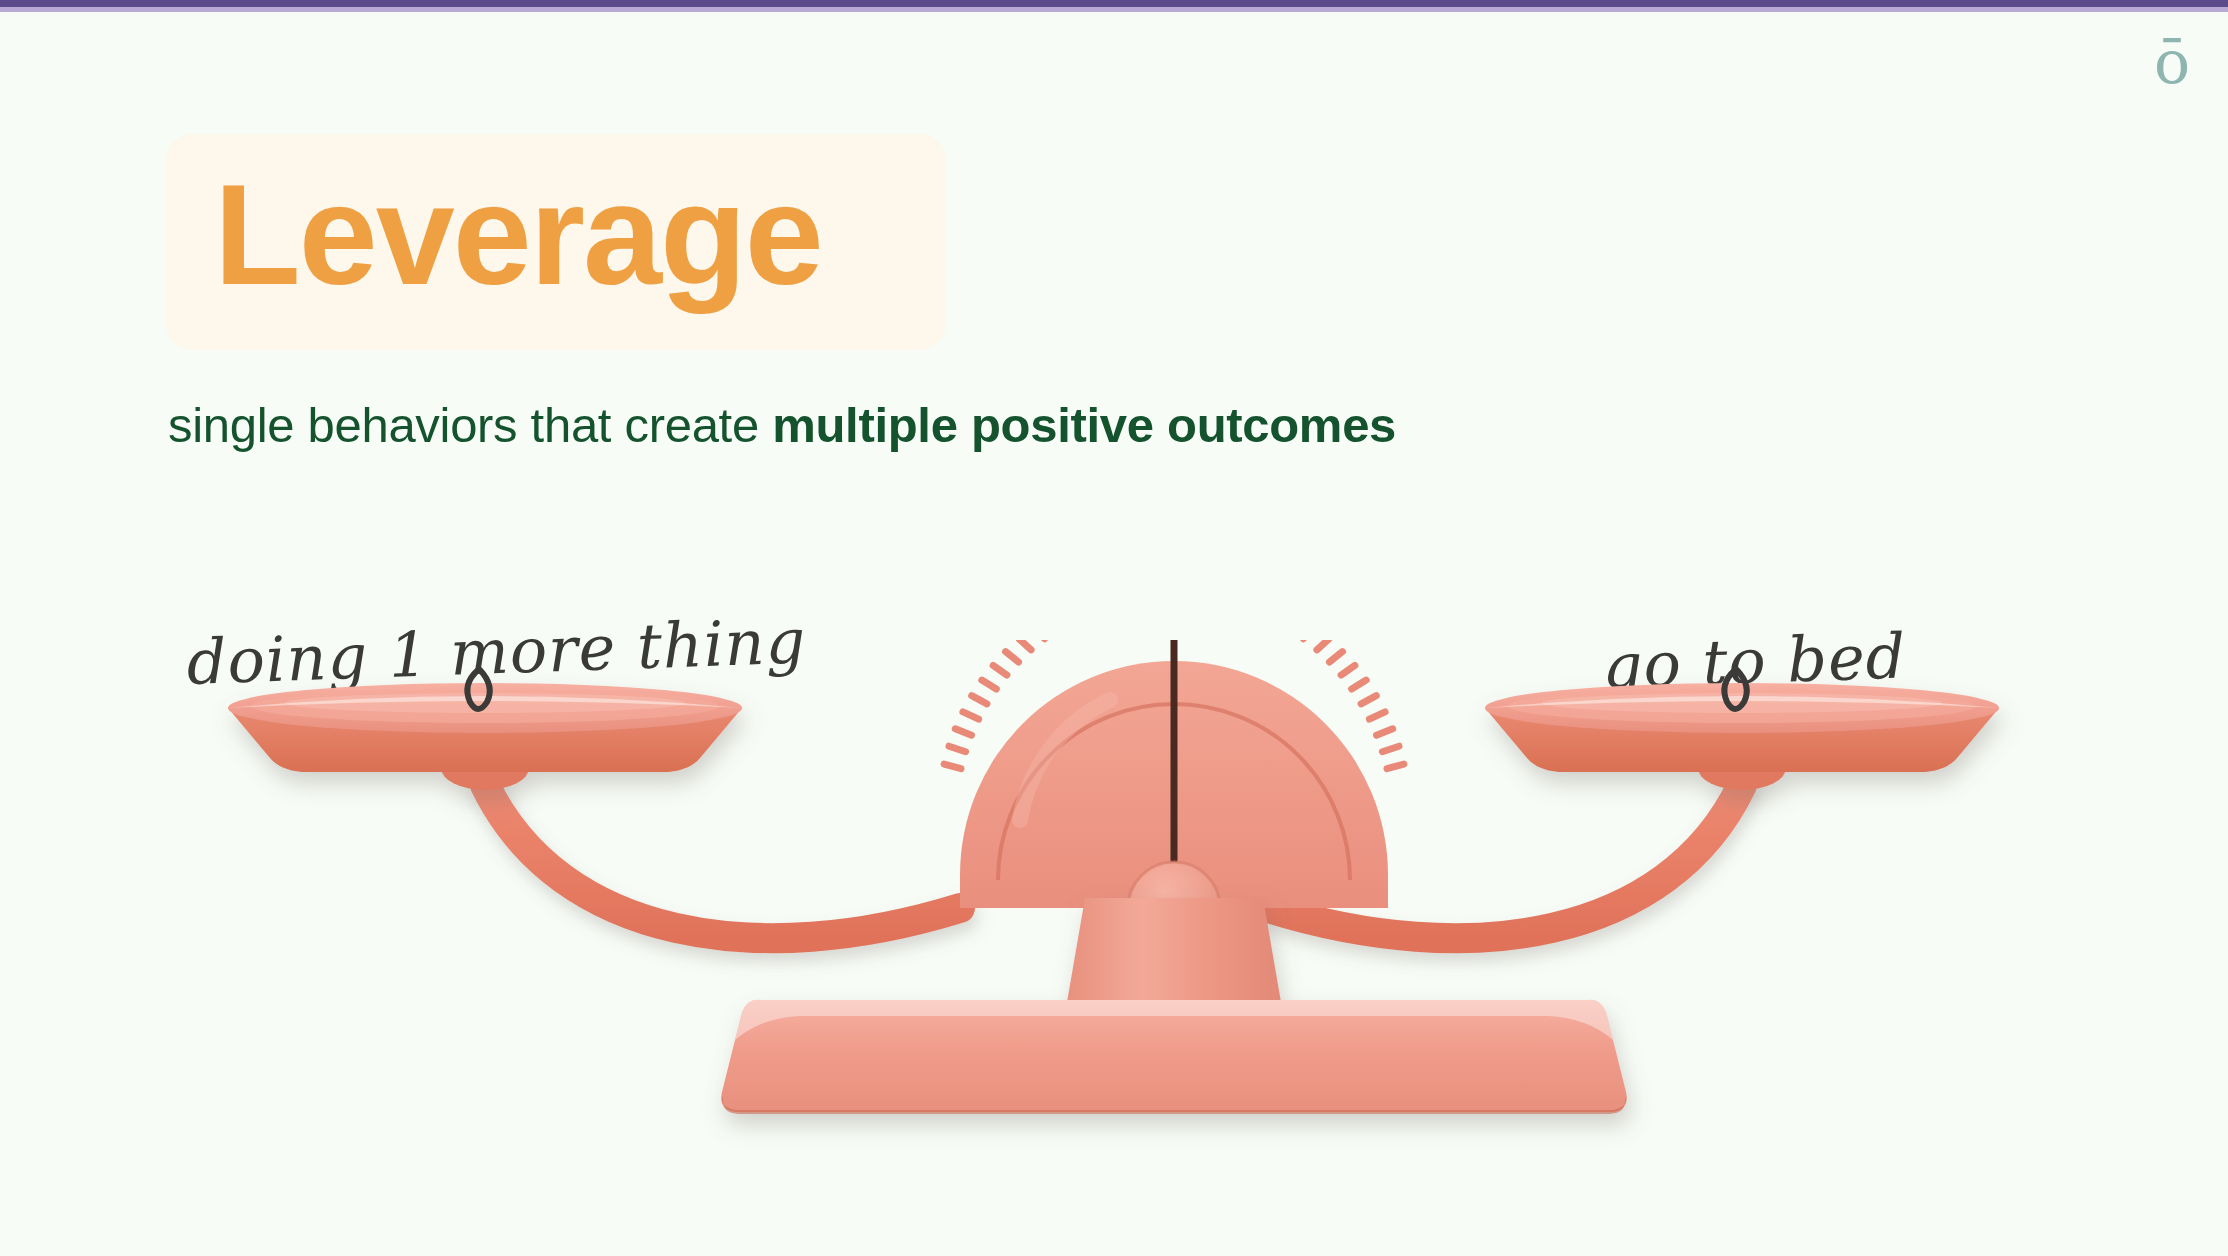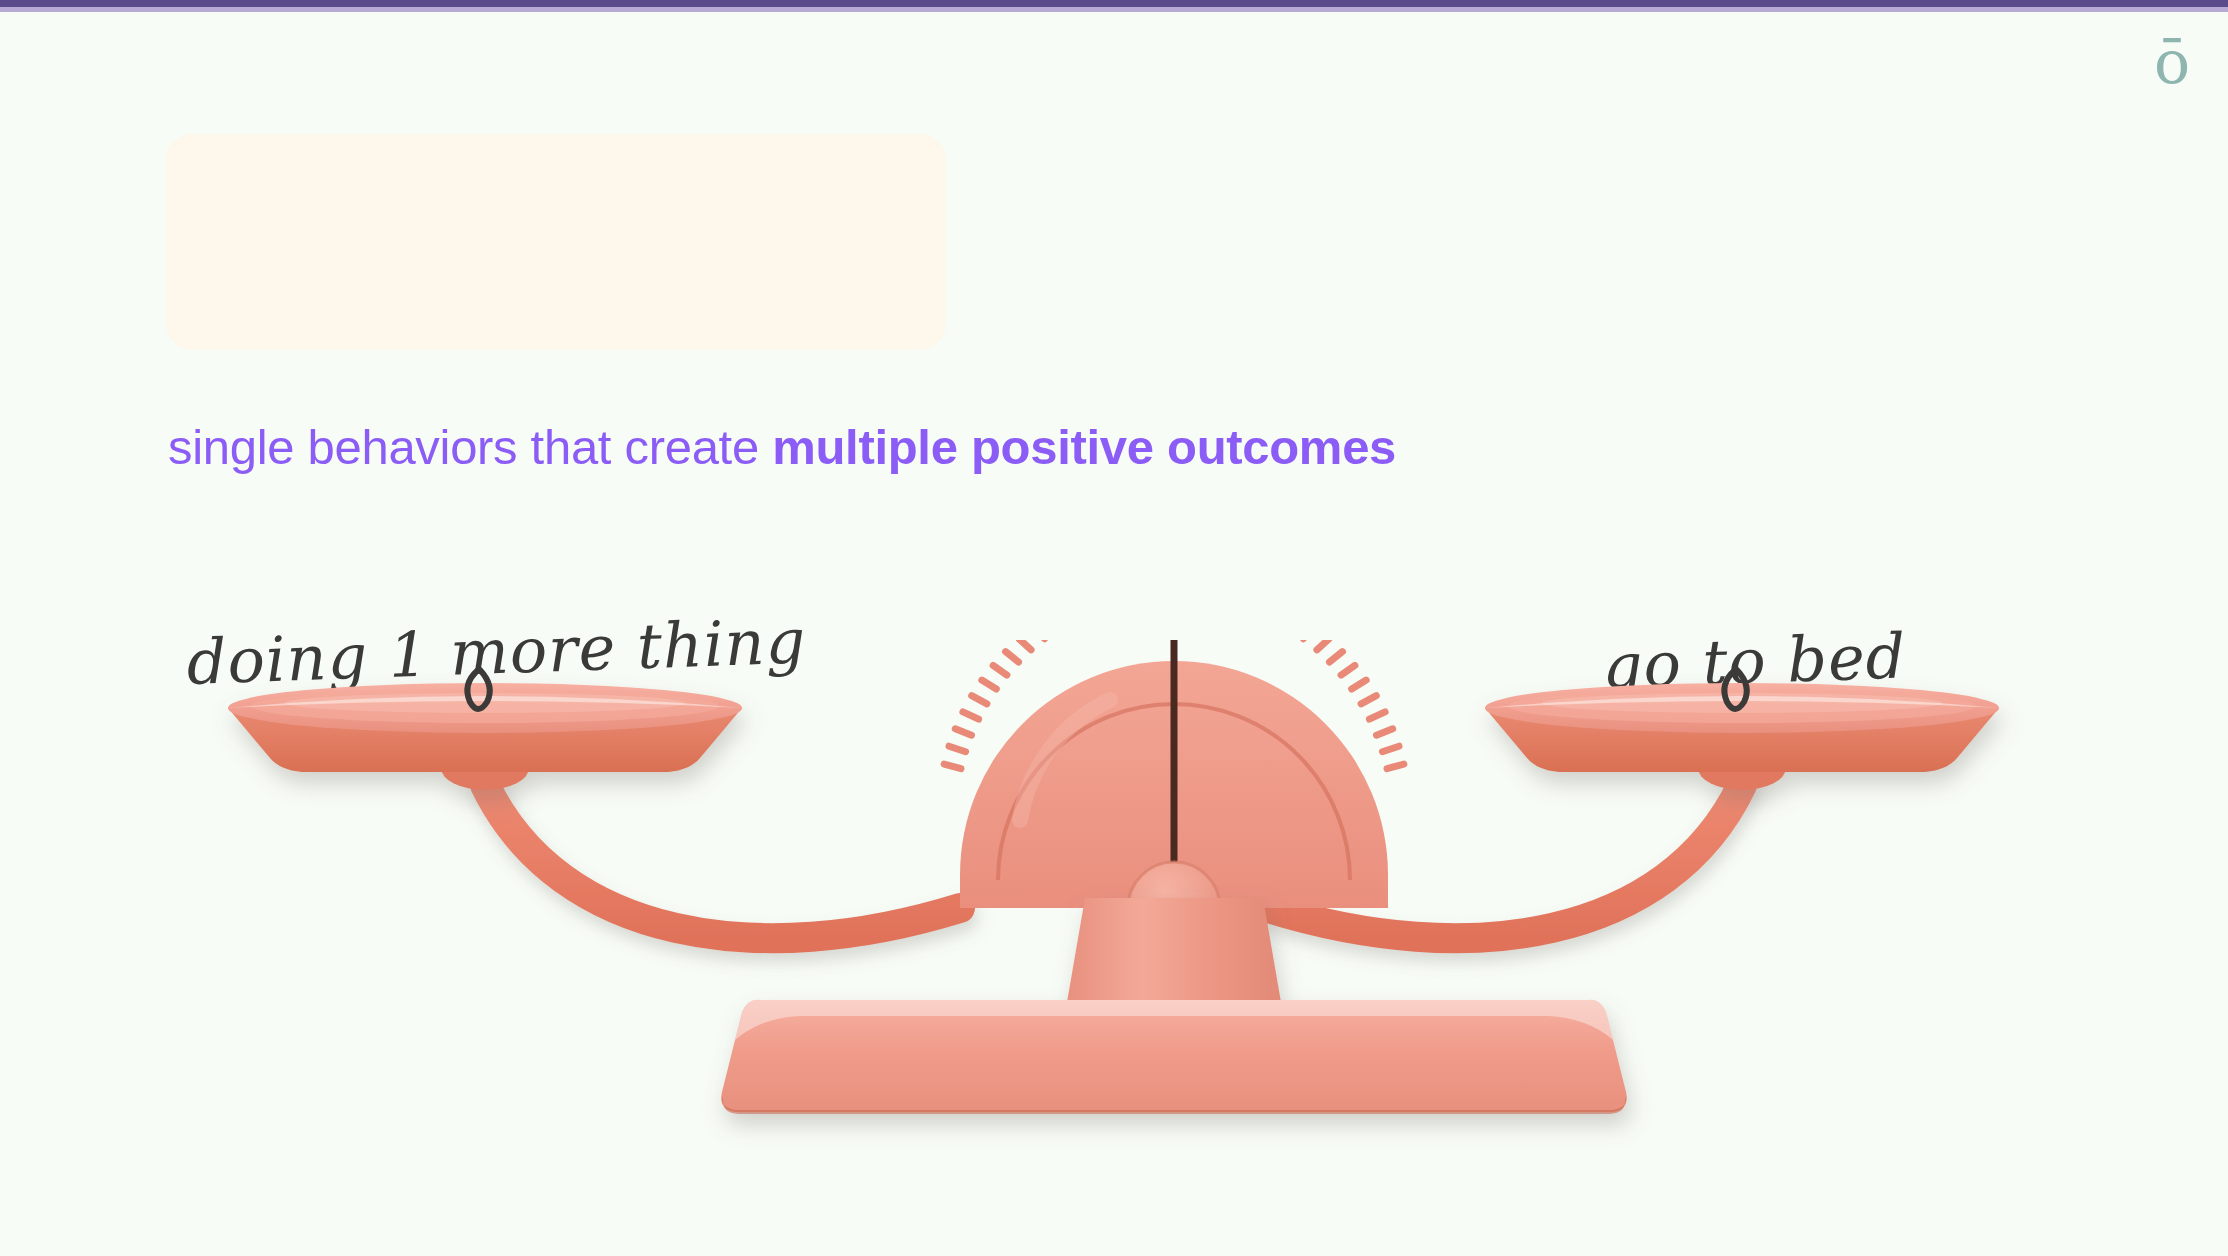--- a/index.html
+++ b/index.html
@@ -71,23 +71,23 @@
     color: #efa042;
     letter-spacing: -2px;
     line-height: 180px;
     white-space: nowrap;
   }
 
   
   .subtitle {
     position: absolute;
     left: 168px;
-    top: 417px;
+    top: 395px;
     font-size: 49px;
-    color: #8b5cf6;
+    color: #14532d;
     letter-spacing: -0.3px;
     line-height: 60px;
     white-space: nowrap;
   }
   .subtitle .bold {
     font-weight: 700;
   }
 
   
   .hand {
@@ -118,20 +118,21 @@
 <body>
 
 <div id="slide">
 
   <div class="topbar-dark"></div>
   <div class="topbar-light"></div>
 
   <div class="logo">ō</div>
 
   <div class="title-band"></div>
+  <div class="title-text">Leverage</div>
 
   <div class="subtitle">
     <span>single behaviors that create </span><span class="bold">multiple positive outcomes</span>
   </div>
 
   <div class="hand hand-left">doing 1 more thing</div>
 
   <div class="hand hand-right">go to bed</div>
 
   <div class="scale">

